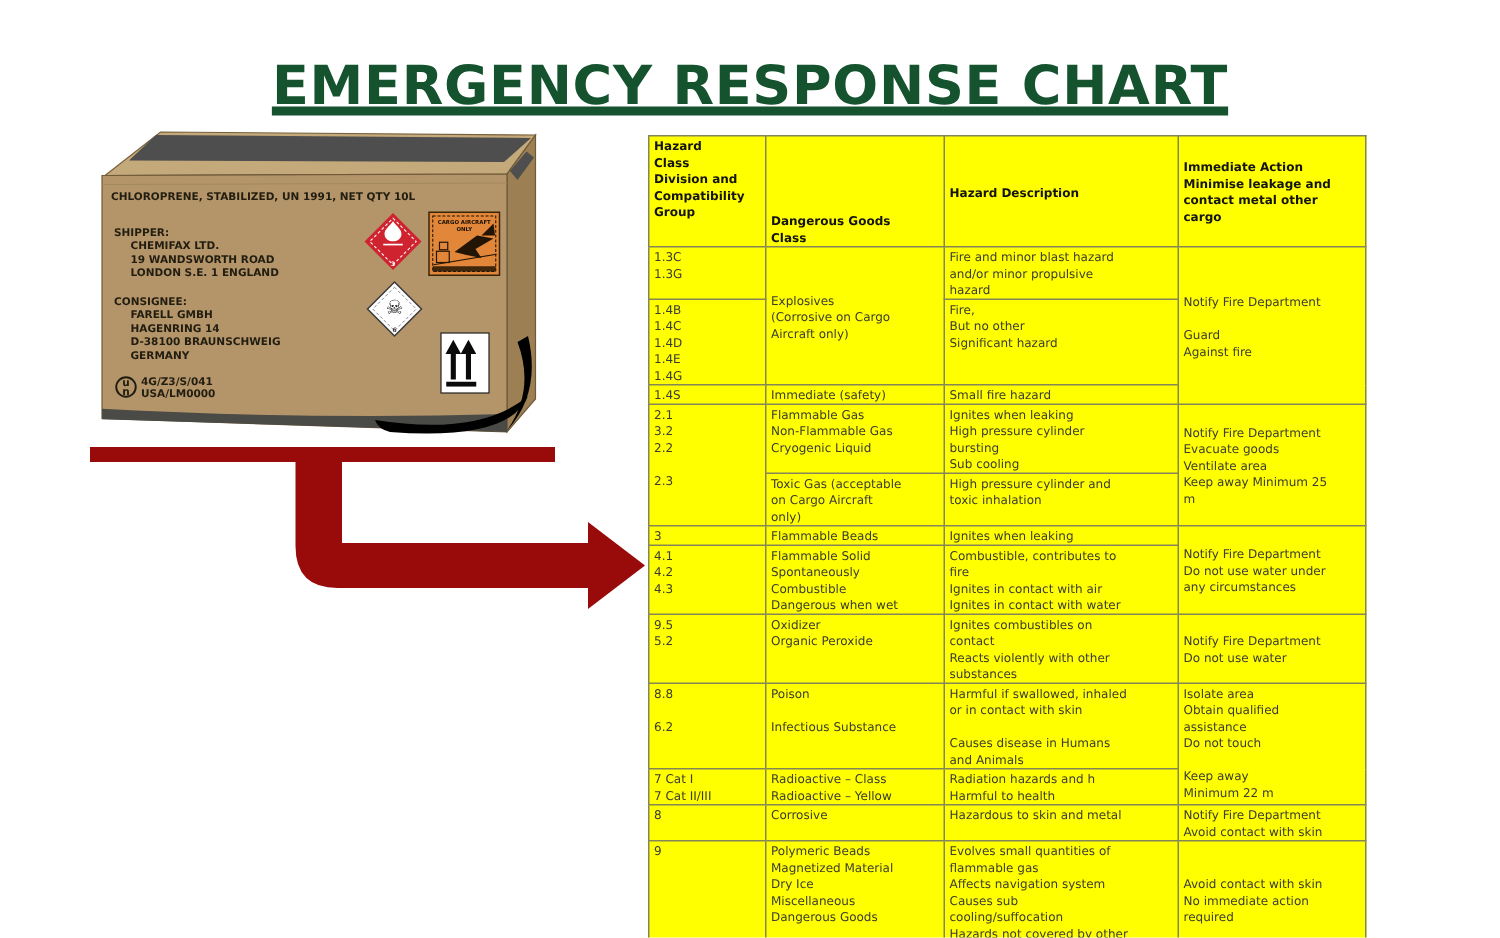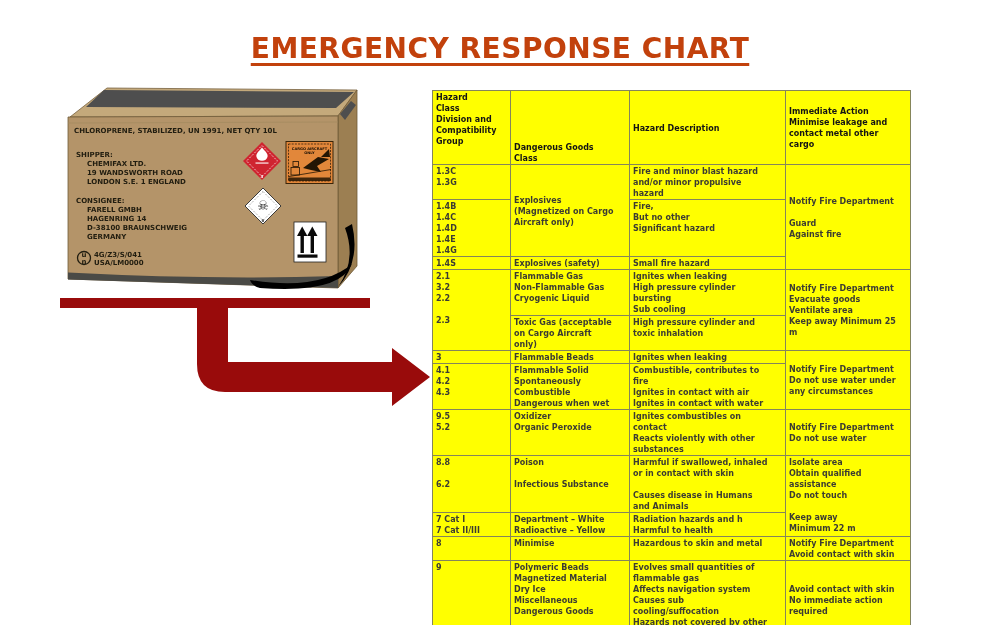--- a/index.html
+++ b/index.html
@@ -1,37 +1,37 @@
 <!DOCTYPE html>
 <html style="--table-bg: #ffff00; --table-border: #85855a; --arrow-red: #990b0b; --box-front: #b49469; --box-top: #c4a97b; --box-side: #9c7f52; --hazmat-red: #cf2430; --cargo-orange: #e2873a;"><head>
 <meta charset="utf-8">
 <style>
   html,body{margin:0;padding:0;background:#fff;}
   body{width:1000px;height:625px;position:relative;overflow:hidden;
        font-family:"DejaVu Sans","Liberation Sans",sans-serif;}
 
   .title{position:absolute;top:13px;left:0;width:100%;text-align:center;
-         font-size:28px;font-weight:bold;color:#c2410c;letter-spacing:.5px;}
+         font-size:36px;font-weight:bold;color:#14532d;letter-spacing:.5px;text-decoration:underline;}
   .title span{text-decoration:underline;text-decoration-thickness:3px;text-underline-offset:5px;}
 
   #illustration{position:absolute;left:0;top:0;}
 
   
   .boxtext{font-family:"DejaVu Sans","Liberation Sans",sans-serif;
            font-weight:bold;fill:#211d10;font-size:7px;}
   .cargo-title{font-family:"DejaVu Sans",sans-serif;font-weight:bold;fill:#1a1005;font-size:3.6px;}
   .lbl-digit{font-family:"DejaVu Sans",sans-serif;font-weight:bold;}
 
   table{position:absolute;left:432px;top:62px;width:478px;
         border-collapse:collapse;table-layout:fixed;
         background:var(--table-bg,#ffff00);
         font-size:8px;line-height:11px;color:#3c3c32;margin-top:28px;}
   th,td{border:1px solid var(--table-border,#85855a);
         padding:1px 3px 0 3px;text-align:left;vertical-align:top;
-        white-space:pre-line;font-weight:bold;}
+        white-space:pre-line;font-weight:normal;}
   thead th{font-weight:bold;color:#141414;height:72px;}
   .va-m{vertical-align:middle;}
   .va-b{vertical-align:bottom;}
 </style>
 </head>
 <body>
 
 <h1 class="title"><span>EMERGENCY RESPONSE CHART</span></h1>
 
 <svg id="illustration" width="460" height="420" viewBox="0 0 460 420" aria-hidden="true">
@@ -144,21 +144,21 @@
 Minimise leakage and
 contact metal other
 cargo</th>
       </tr>
     </thead>
   <tbody>
       <tr>
         <td>1.3C
 1.3G</td>
         <td rowspan="2" class="va-m">Explosives
-(Magnetized on Cargo
+(Corrosive on Cargo
 Aircraft only)</td>
         <td>Fire and minor blast hazard
 and/or minor propulsive
 hazard</td>
         <td rowspan="3" class="va-m">Notify Fire Department
 
 Guard
 Against fire</td>
       </tr>
       <tr>
@@ -166,21 +166,21 @@
 1.4C
 1.4D
 1.4E
 1.4G</td>
         <td>Fire,
 But no other
 Significant hazard</td>
       </tr>
       <tr>
         <td>1.4S</td>
-        <td>Explosives (safety)</td>
+        <td>Immediate (safety)</td>
         <td>Small fire hazard</td>
       </tr>
       <tr>
         <td rowspan="2">2.1
 3.2
 2.2
 
 2.3</td>
         <td>Flammable Gas
 Non-Flammable Gas
@@ -251,28 +251,28 @@
 Obtain qualified
 assistance
 Do not touch
 
 Keep away
 Minimum 22 m</td>
       </tr>
       <tr>
         <td>7 Cat I
 7 Cat II/III</td>
-        <td>Department – White
+        <td>Radioactive – Class
 Radioactive – Yellow</td>
         <td>Radiation hazards and h
 Harmful to health</td>
       </tr>
       <tr>
         <td>8</td>
-        <td>Minimise</td>
+        <td>Corrosive</td>
         <td>Hazardous to skin and metal</td>
         <td>Notify Fire Department
 Avoid contact with skin</td>
       </tr>
       <tr>
         <td>9</td>
         <td>Polymeric Beads
 Magnetized Material
 Dry Ice
 Miscellaneous

